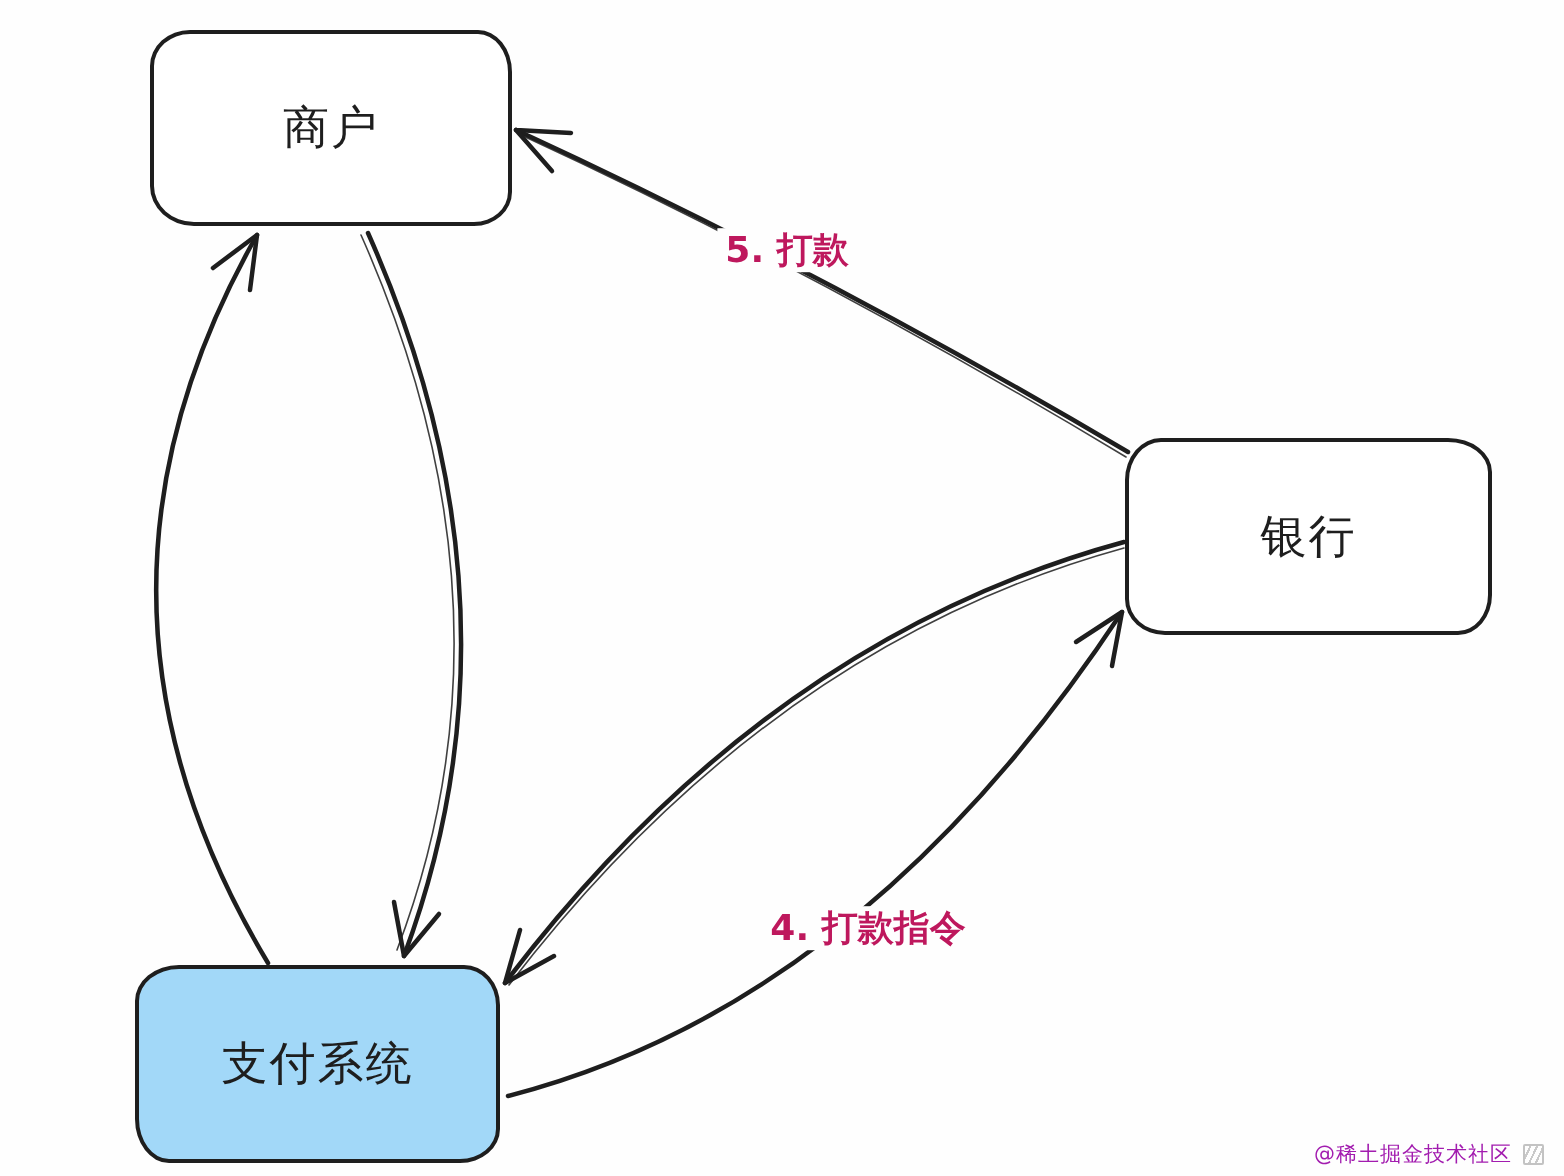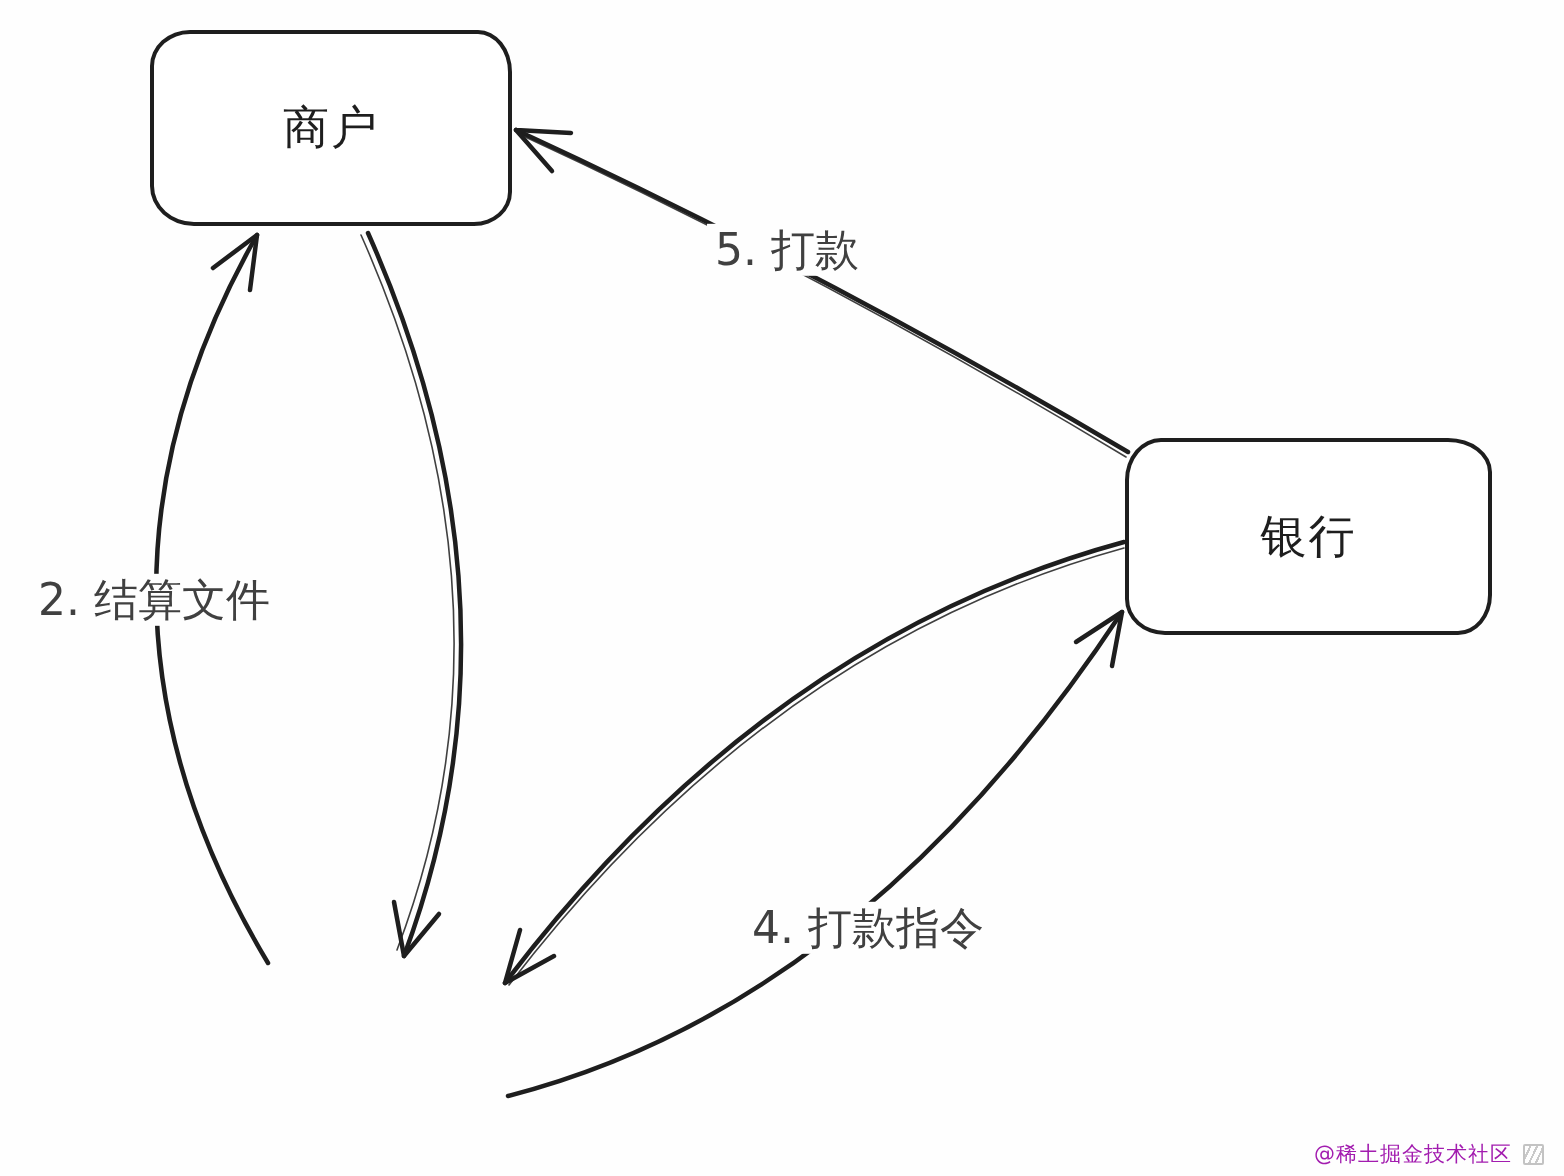--- a/index.html
+++ b/index.html
@@ -22,22 +22,22 @@
     font-size:46px;font-weight:500;letter-spacing:2px;
     box-sizing:border-box;
   }
   .node-merchant{left:150px;top:30px;width:362px;height:196px;border-radius:40px 34px 38px 44px / 36px 42px 34px 40px;}
   .node-bank{left:1125px;top:438px;width:367px;height:197px;border-radius:36px 44px 34px 40px / 42px 34px 40px 36px;}
   .node-paysys{left:135px;top:965px;width:365px;height:198px;border-radius:44px 36px 40px 34px / 36px 40px 34px 44px;}
   .edge-label{
     position:absolute;
     transform:translate(-50%,-50%);
     background:#fefefe;
-    color:#404040;
-    font-size:44px;font-weight:400;
+    color:#be185d;
+    font-size:36px;font-weight:700;
     white-space:nowrap;
     padding:2px 8px;
     line-height:1.1;
   }
   .el-1{left:760px;top:720px;}
   .el-2{left:154px;top:600px;}
   .el-3{left:462px;top:597px;}
   .el-4{left:868px;top:928px;}
   .el-5{left:787px;top:250px;}
   .watermark{
@@ -88,22 +88,24 @@
   </svg>
 
   <div class="node node-merchant" style="background: rgb(255, 255, 255);">
     <span>商户</span>
   </div>
 
   <div class="node node-bank" style="background: rgb(255, 255, 255);">
     <span>银行</span>
   </div>
 
+  <div class="node node-paysys" style="background: rgb(162, 216, 248);">
+    <span>支付系统</span>
+  </div>
 
-  <div class="edge-label el-2" style="background: rgb(254, 254, 254);">2. 结算文件</div>
   <div class="edge-label el-4" style="background: rgb(254, 254, 254);">4. 打款指令</div>
   <div class="edge-label el-5" style="background: rgb(254, 254, 254);">5. 打款</div>
 
   <div class="watermark">
     <span>@稀土掘金技术社区</span>
     <span class="jj-logo"></span>
   </div>
 
 </div>
 

